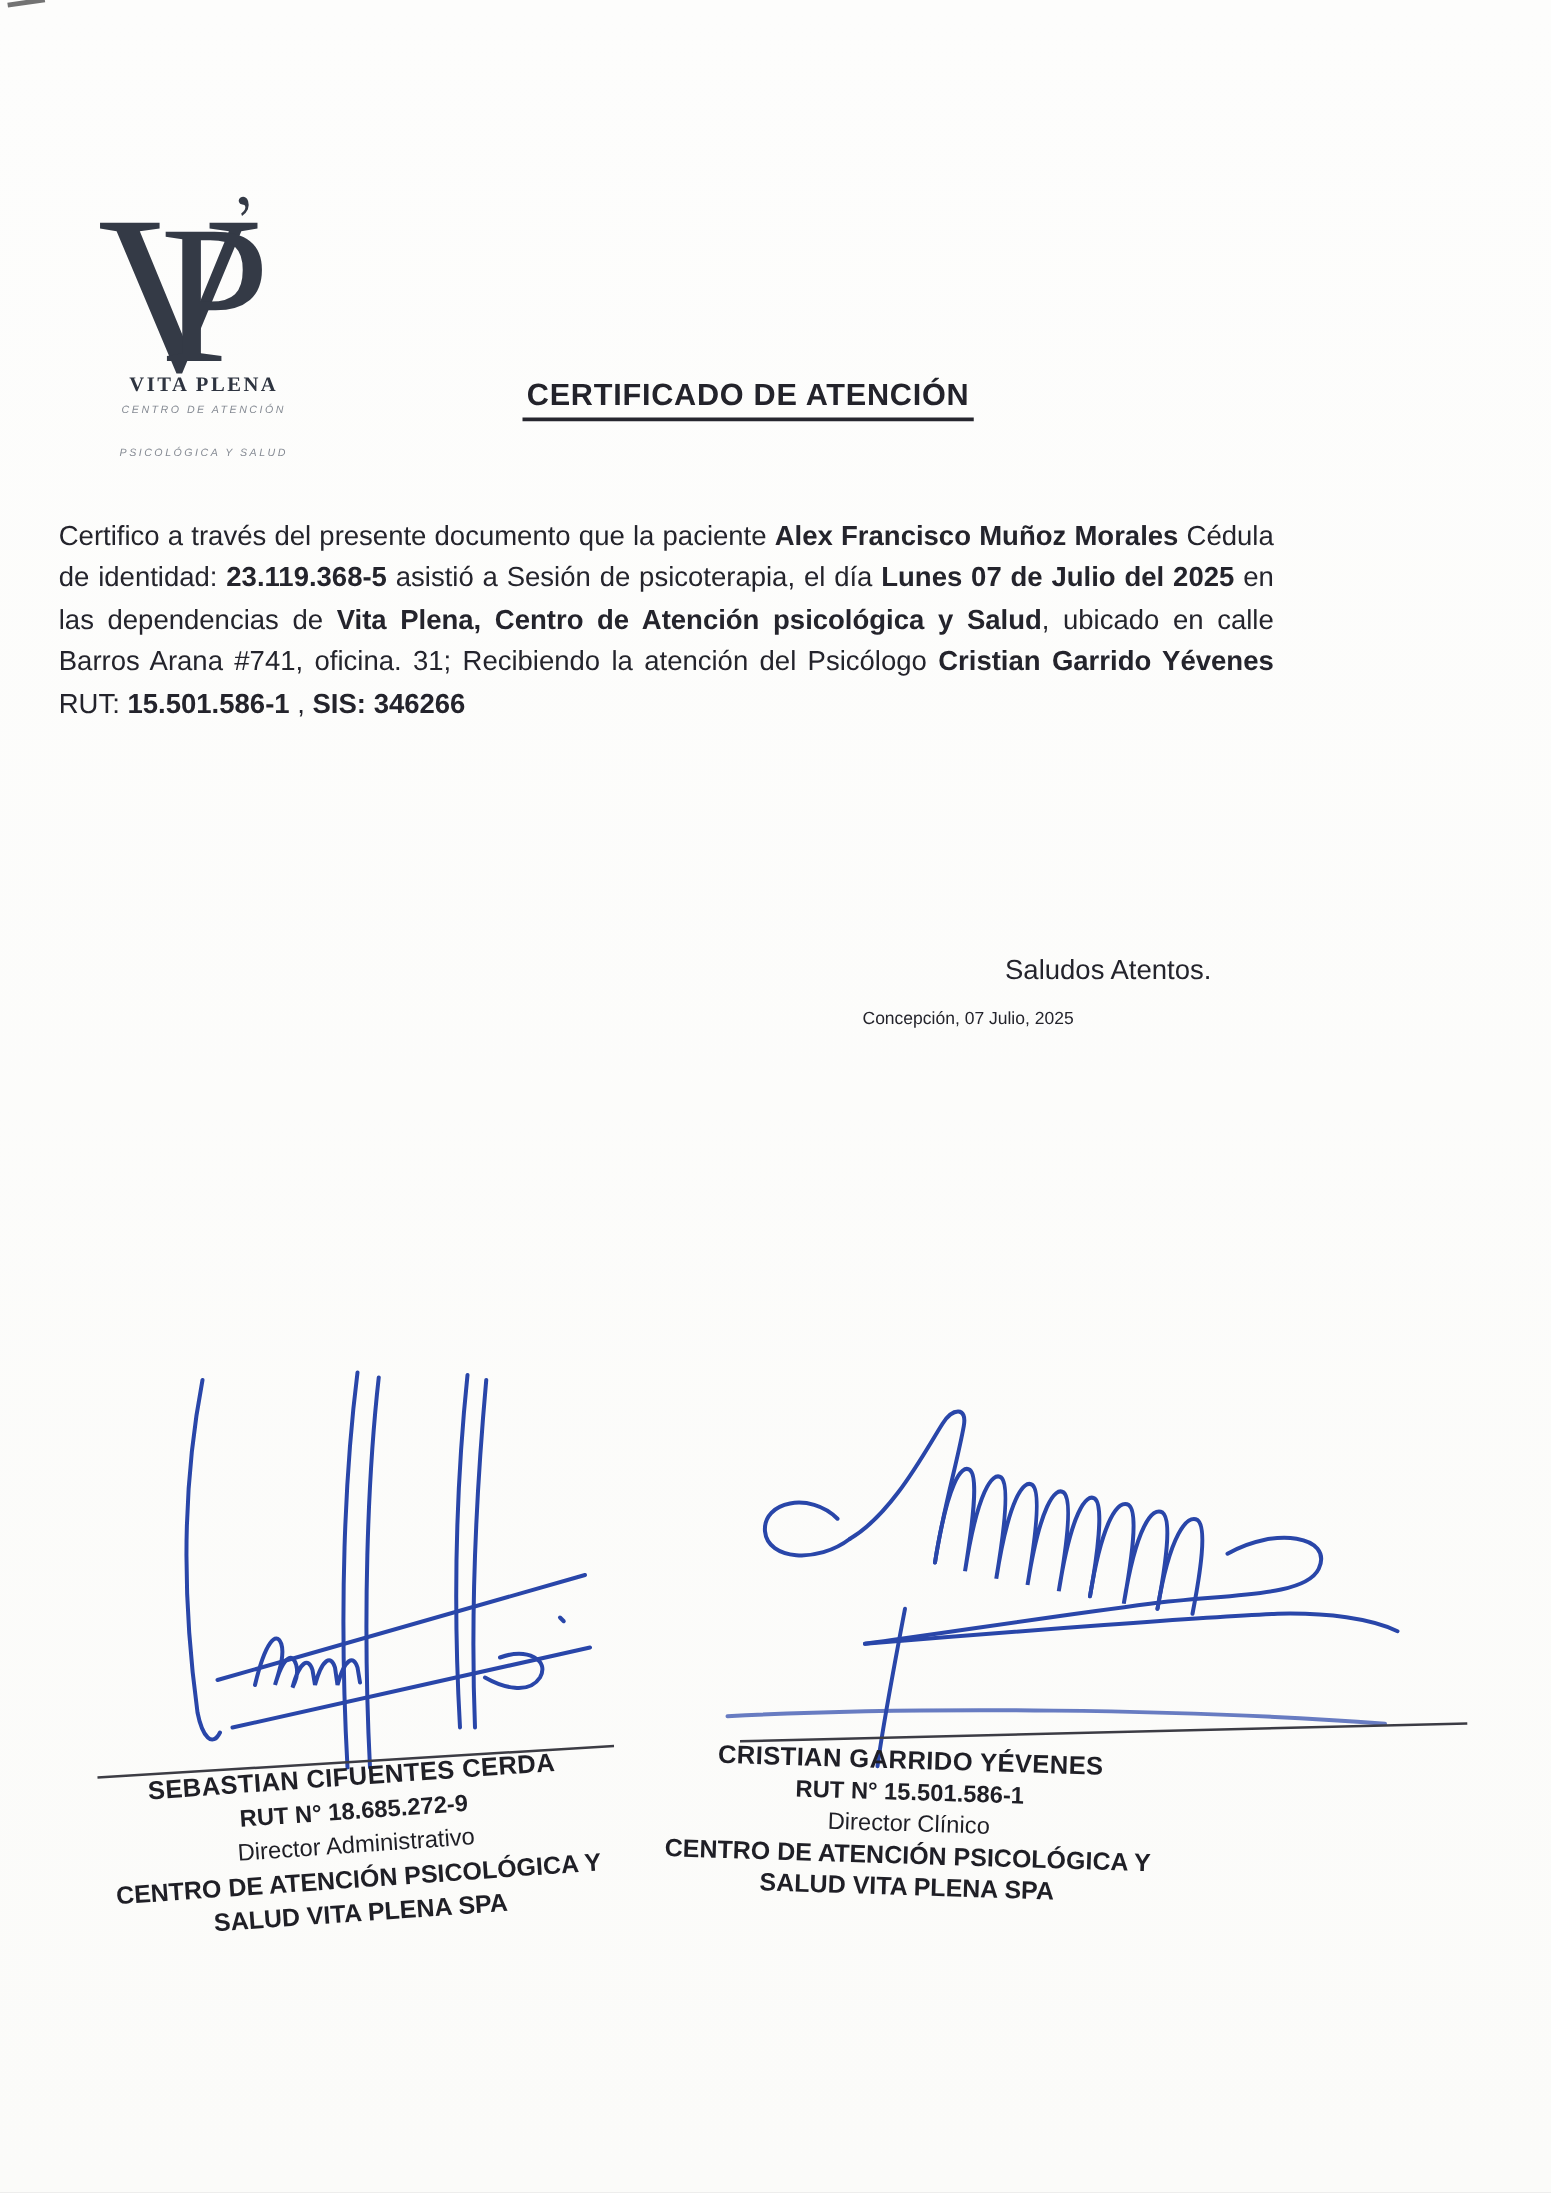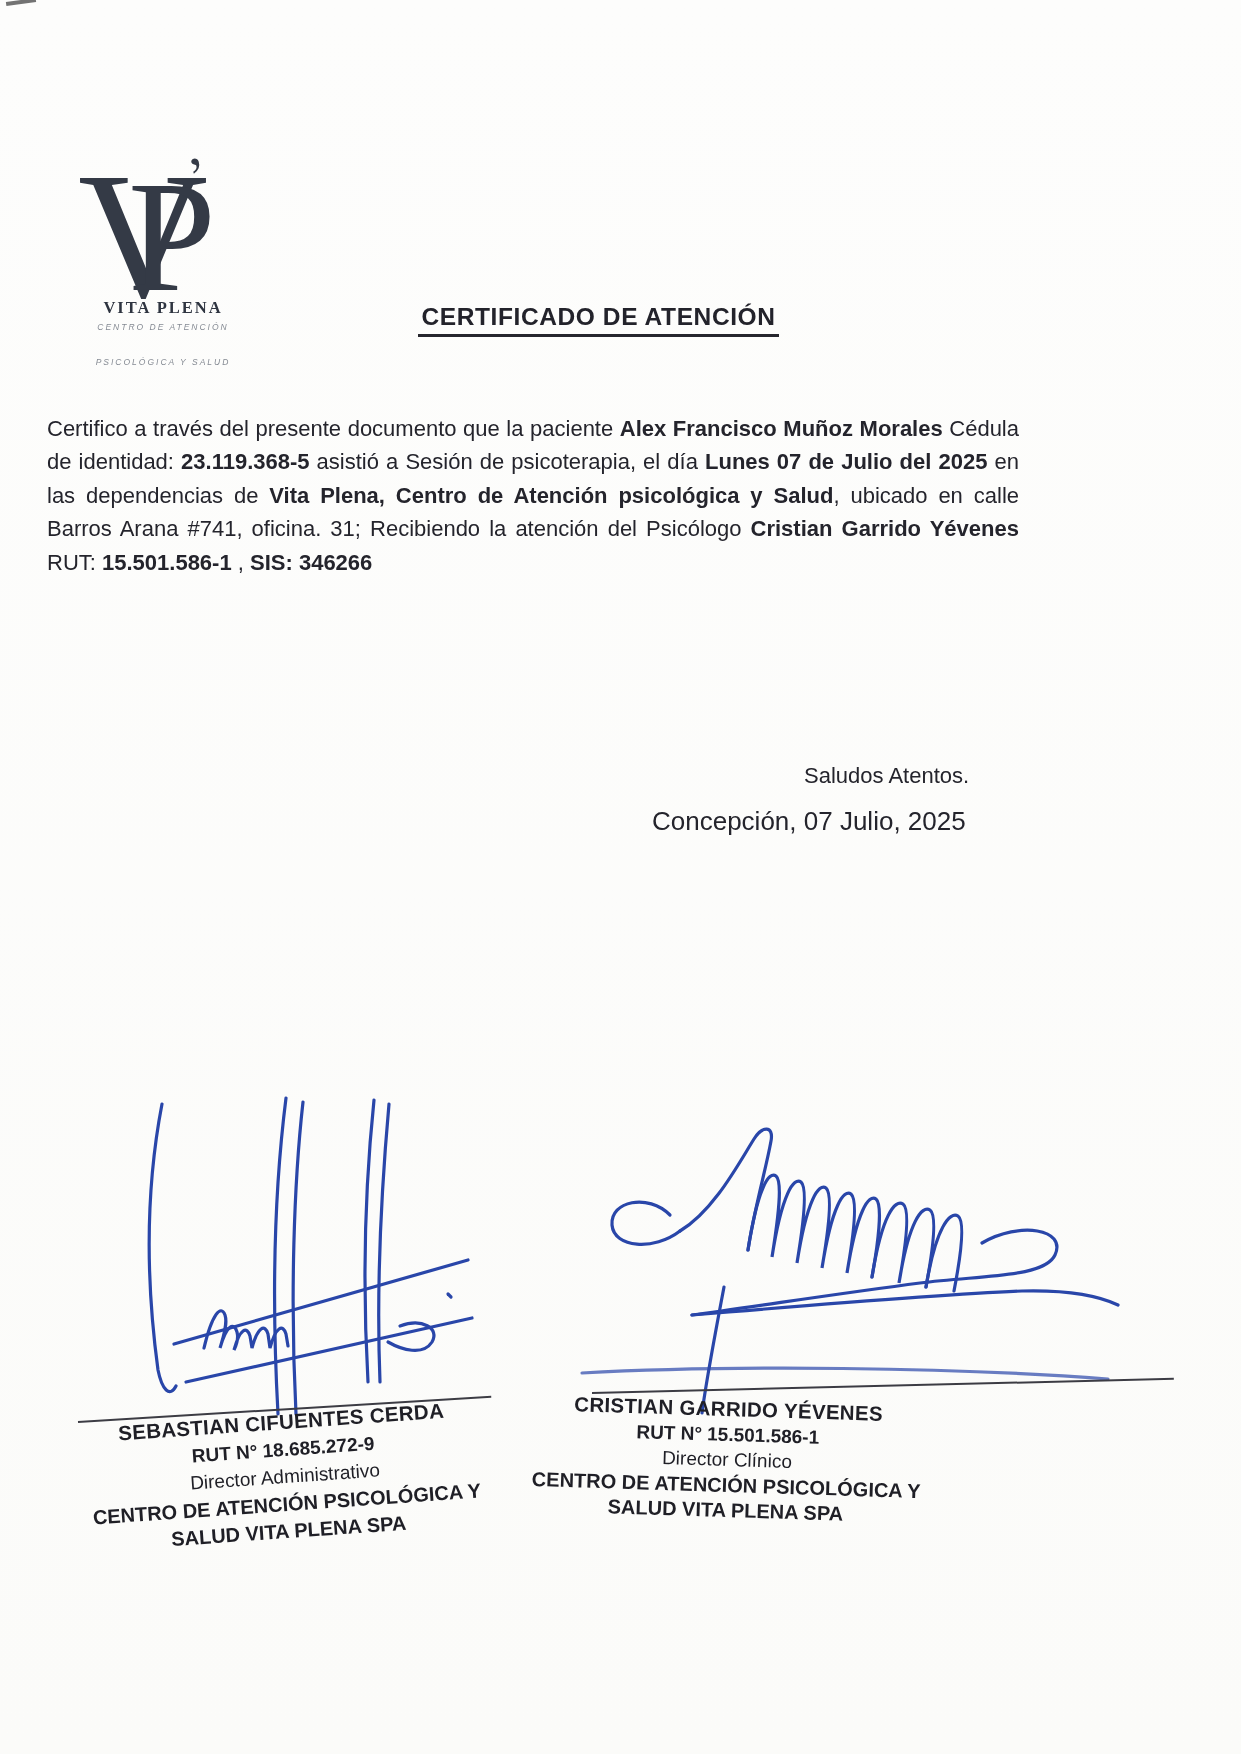--- a/index.html
+++ b/index.html
@@ -37,21 +37,21 @@
   .title { display:inline-block; font-size:24.5px; font-weight:bold; letter-spacing:.6px;
     color:#23232b; border-bottom:3.2px solid #26262e; padding:0 3px 3px 3px; }
 
   
   .body-text { position:absolute; left:47px; top:412px; width:972px; margin:0;
     font-size:22px; line-height:33.4px; text-align:justify; color:#24242c; }
   .body-text b { font-weight:bold;margin-top:25px; }
   .note { position:absolute; left:48px; top:596px; font-size:22px; color:#24242c; }
 
   .salutation { position:absolute; left:804px; top:763px; font-size:22px; }
-  .place-date { position:absolute; left:652px; top:806px; font-size:26px; }
+  .place-date { position:absolute; left:690px; top:806px; font-size:14px; }
 
   
   .sig-svg { position:absolute; }
   .sig-svg path { fill:none; stroke:#2946a9; stroke-width:3.2; stroke-linecap:round; }
   .sig-line { position:absolute; border-top:2.4px solid #3c3c44; transform-origin:left center; }
   .sig-line-left  { left:78px;  top:1421px; width:414px; transform:rotate(-3.5deg); }
   .sig-line-right { left:592px; top:1392px; width:582px; border-top-width:2.6px; transform:rotate(-1.4deg); }
 
   .sig-text { position:absolute; text-align:center; color:#1f1f26; }
   .sig-text-left  { left:80px;  top:1408px; width:410px; transform:rotate(-4deg);  line-height:27.5px; }

